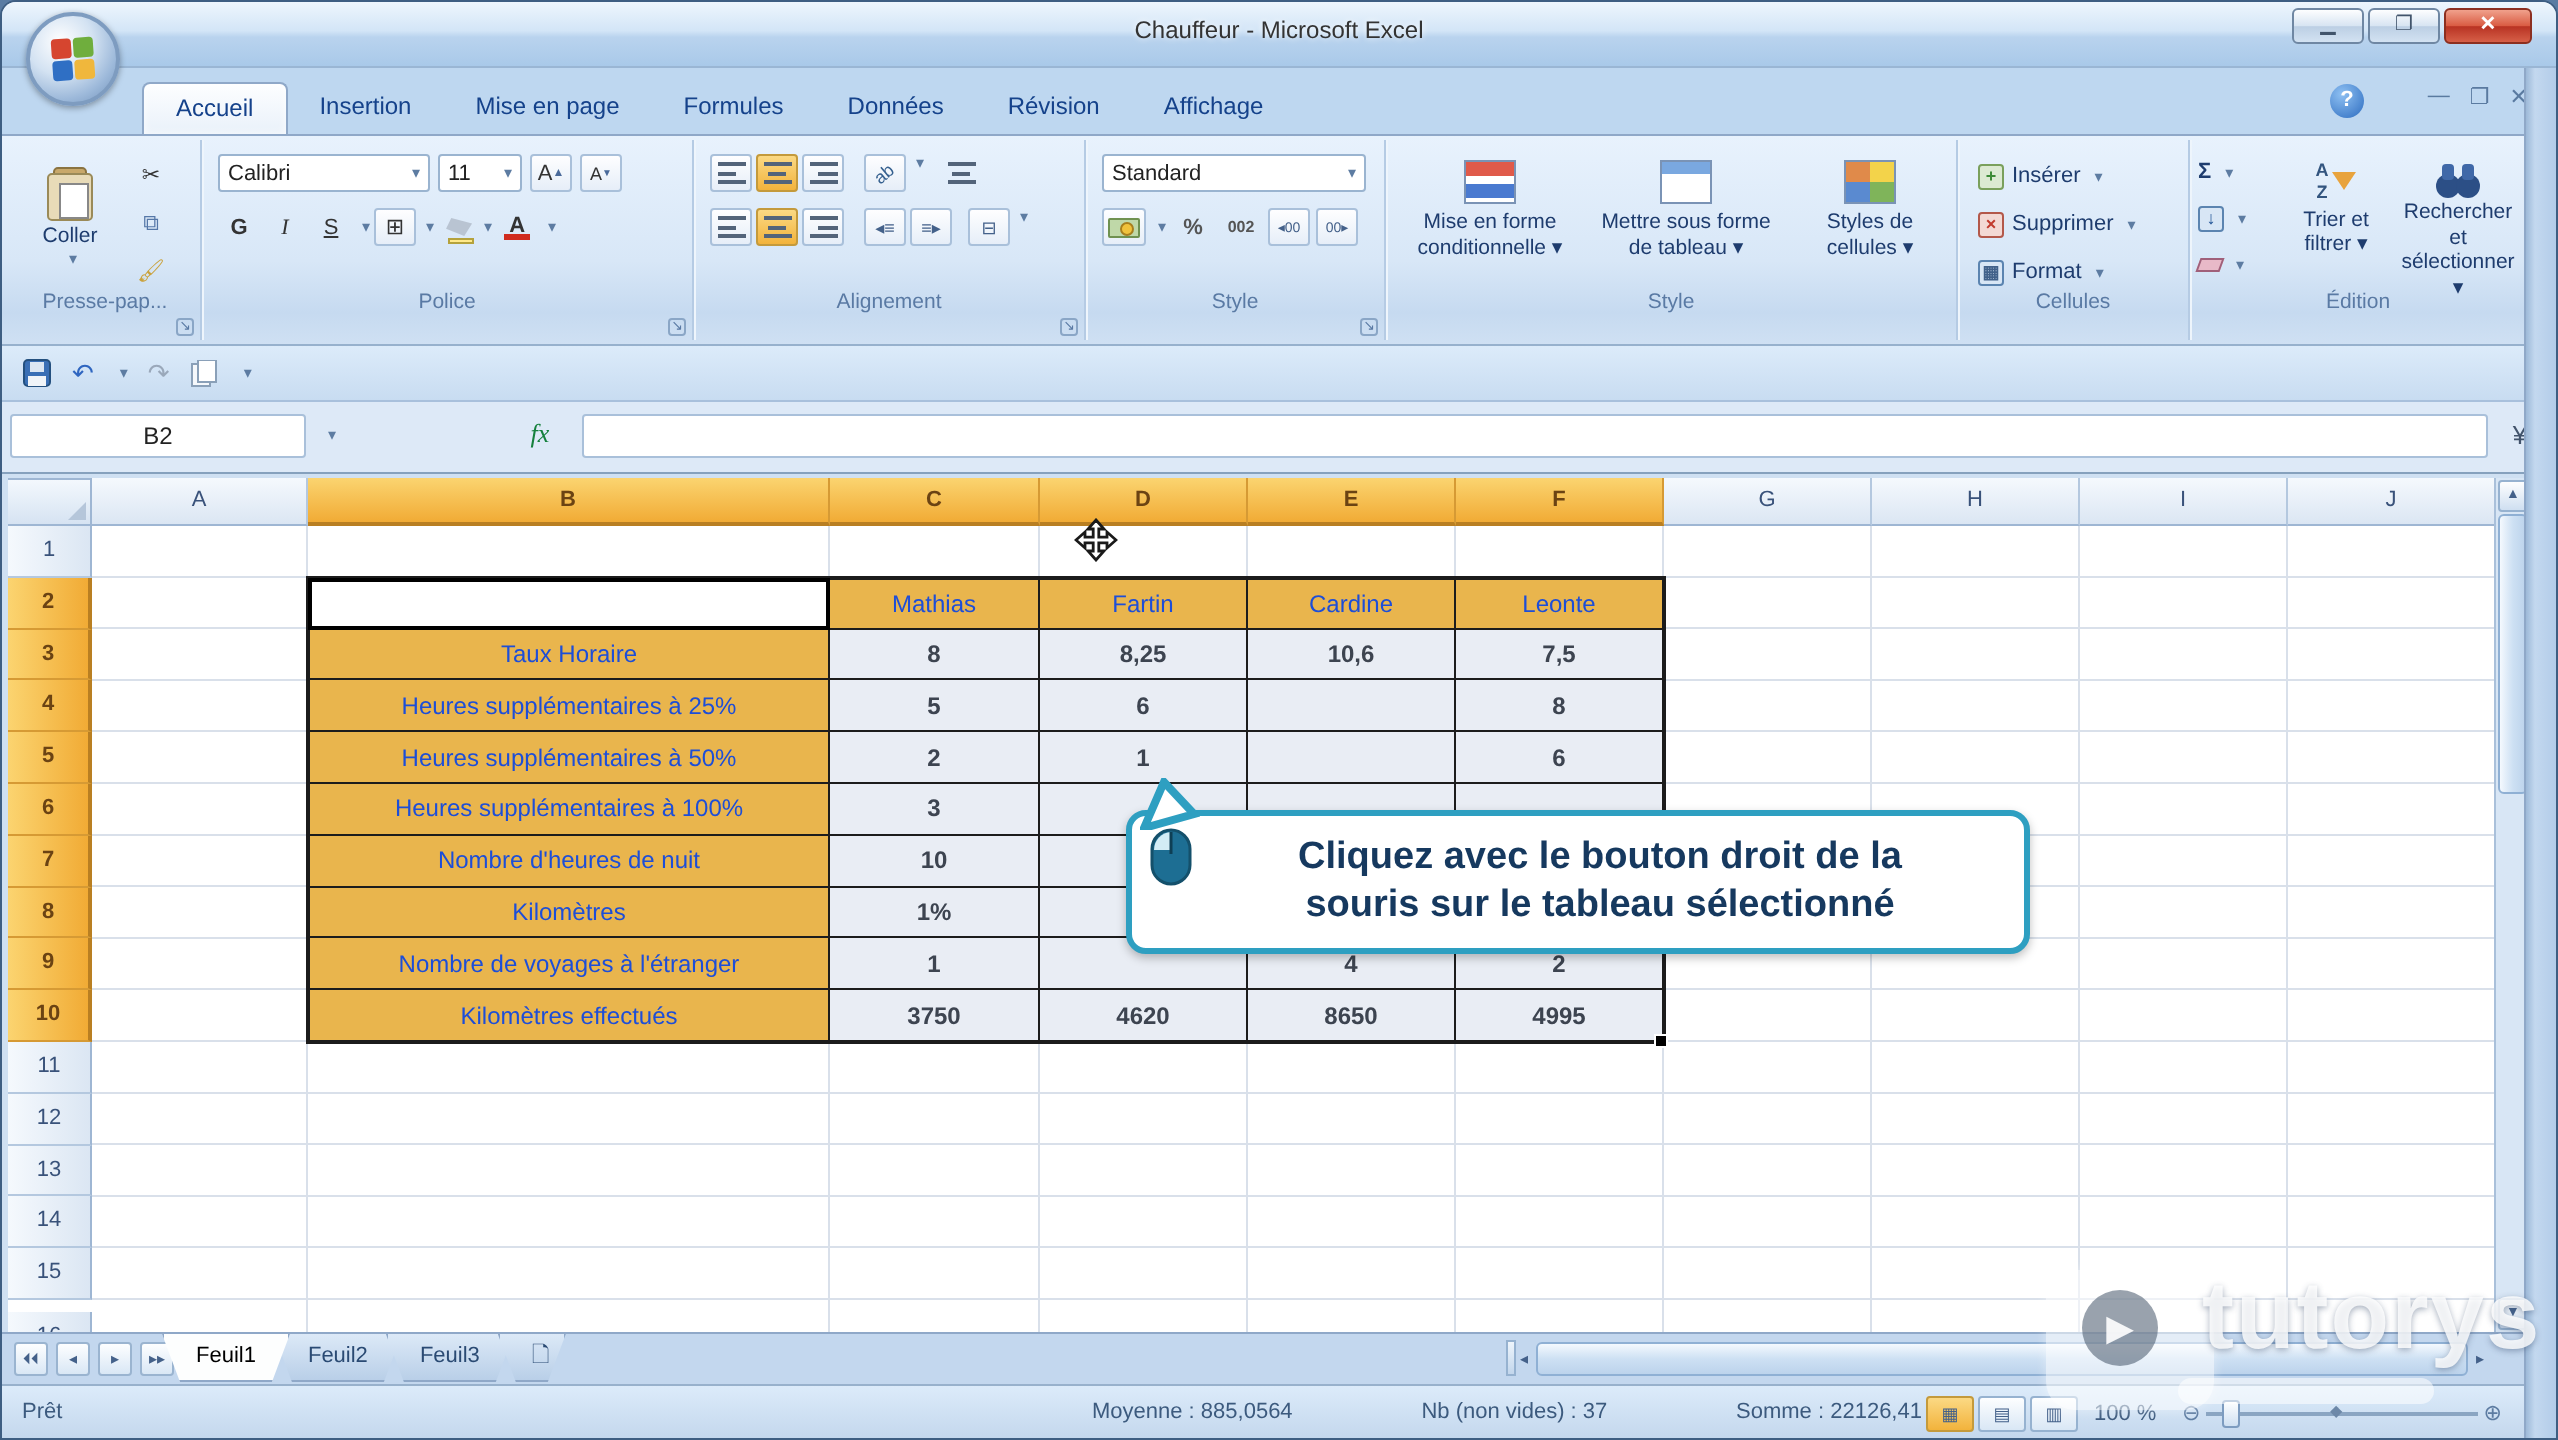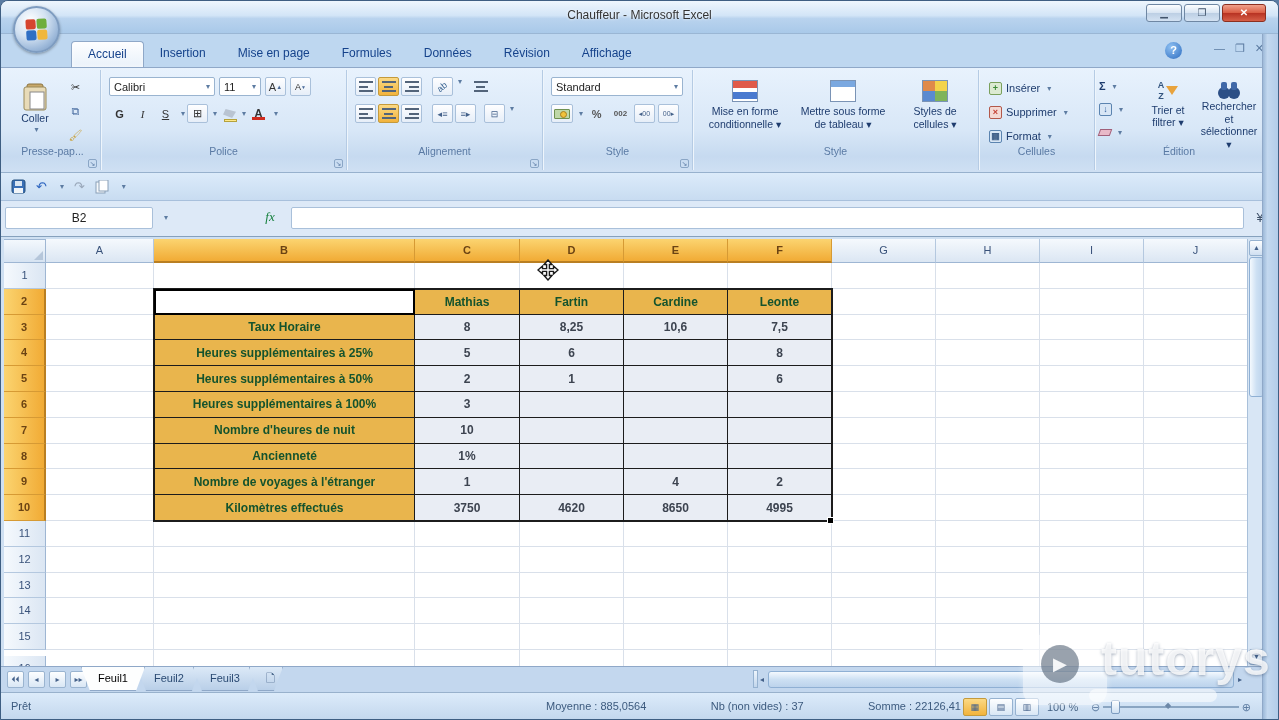--- a/index.html
+++ b/index.html
@@ -98,21 +98,21 @@
   .hlines{position:absolute;inset:0;
     background:repeating-linear-gradient(to bottom,transparent 0 24.8px,#d9e0ea 24.8px 25.8px);}
   .vline{position:absolute;top:0;bottom:0;width:1px;background:#d9e0ea;}
   
   .xtable{position:absolute;left:108px;top:25.8px;display:grid;
     grid-template-columns:261px 105px 104px 104px 104px;grid-template-rows:repeat(9,25.8px);
     outline:1px solid #1c1c1c;z-index:5;}
   .tc{border-right:1.5px solid #1c1c1c;border-bottom:1.5px solid #1c1c1c;display:flex;
     align-items:center;justify-content:center;font-size:12px;}
   .tc.top{border-top:1.5px solid #1c1c1c;} .tc.first{border-left:1.5px solid #1c1c1c;}
-  .tc.gold{background:#e9b54d;font-weight:bold;color:#14532d;}
+  .tc.gold{background:#e9b54d;font-weight:normal;color:#1d4ed8;}
   .tc.val{background:#e9edf4;color:#3d4450;font-weight:600;}
   .tc.selcell{background:#fff;border:2.5px solid #000;}
   .fillhandle{position:absolute;left:781px;top:254px;width:7px;height:7px;background:#000;
     border:1px solid #fff;z-index:8;}
   
   .tooltip{position:absolute;left:517px;top:142px;width:452px;height:72px;background:#fff;
     border:3.5px solid #2e9fc1;border-radius:10px;z-index:50;box-shadow:0 2px 5px rgba(0,0,0,.25);
     display:flex;flex-direction:column;align-items:center;justify-content:center;}
   .tooltip .line{font-size:19px;font-weight:bold;color:#16395f;line-height:1.25;margin-left:22px;}
   .ttail{position:absolute;left:4px;top:-19px;z-index:49;}
@@ -531,37 +531,49 @@
           <div class="tc gold first">Heures supplémentaires à 100%</div>
           <div class="tc val">3</div>
           <div class="tc val"></div>
           <div class="tc val"></div>
           <div class="tc val"></div>
           <div class="tc gold first">Nombre d'heures de nuit</div>
           <div class="tc val">10</div>
           <div class="tc val"></div>
           <div class="tc val"></div>
           <div class="tc val"></div>
-          <div class="tc gold first">Ancienneté</div>
+          <div class="tc gold first">Kilomètres</div>
           <div class="tc val">1%</div>
           <div class="tc val"></div>
           <div class="tc val"></div>
           <div class="tc val"></div>
           <div class="tc gold first">Nombre de voyages à l'étranger</div>
           <div class="tc val">1</div>
           <div class="tc val"></div>
           <div class="tc val">4</div>
           <div class="tc val">2</div>
           <div class="tc gold first">Kilomètres effectués</div>
           <div class="tc val">3750</div>
           <div class="tc val">4620</div>
           <div class="tc val">8650</div>
           <div class="tc val">4995</div>
         </div>
       <div class="fillhandle"></div>
+      <div class="tooltip">
+        <svg class="ttail" width="30" height="26">
+            <polygon points="2,25 12,2 27,18" fill="#fff" stroke="#2e9fc1" stroke-width="4"></polygon>
+          </svg>
+        <svg class="tmouse" width="22" height="30">
+          <rect x="1" y="2" width="19" height="27" rx="9.5" fill="#1d6e93" stroke="#14506b" stroke-width="1.5"></rect>
+          <path d="M10.5 3 a 9 9 0 0 0 -8.5 9 l 8.5 0 Z" fill="#d3ecf5"></path>
+          <line x1="10.5" y1="3" x2="10.5" y2="14" stroke="#0e3f55" stroke-width="1.5"></line>
+        </svg>
+        <div class="line">Cliquez avec le bouton droit de la</div>
+        <div class="line">souris sur le tableau sélectionné</div>
+      </div>
     </div>
     <svg class="cursor" width="22" height="22">
       <path d="M11 1 L15 5.5 L12.4 5.5 L12.4 9.6 L16.5 9.6 L16.5 7 L21 11 L16.5 15 L16.5 12.4 L12.4 12.4 L12.4 16.5 L15 16.5 L11 21 L7 16.5 L9.6 16.5 L9.6 12.4 L5.5 12.4 L5.5 15 L1 11 L5.5 7 L5.5 9.6 L9.6 9.6 L9.6 5.5 L7 5.5 Z" fill="#fff" stroke="#1a1a1a" stroke-width="1.4"></path>
     </svg>
     <div class="vscroll">
       <div class="vbtn" style="top:1px;">▲</div>
       <div class="vthumb"></div>
       <div class="vbtn" style="bottom:1px;">▼</div>
     </div>
   </div>

